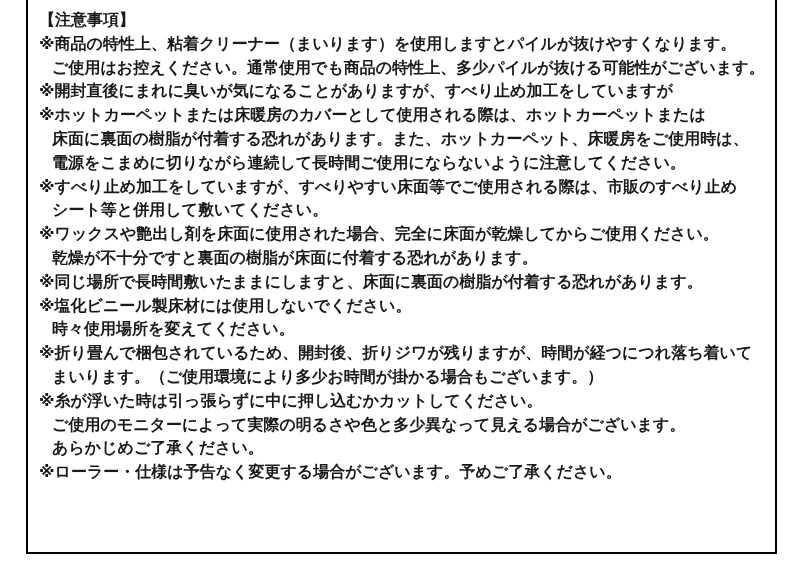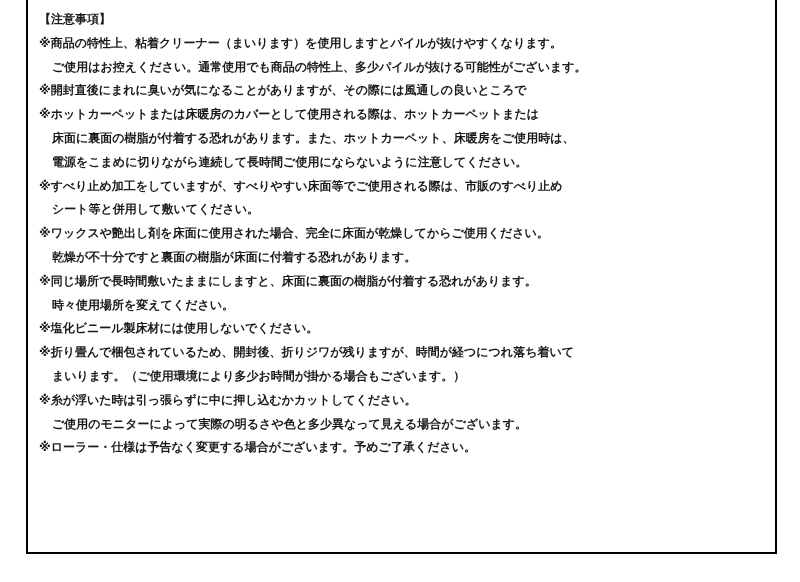--- a/index.html
+++ b/index.html
@@ -24,21 +24,21 @@
     height: 554px;
     box-sizing: border-box;
     border: 2px solid #000000;
     border-top: none;
     background: #ffffff;
   }
   .notice-content {
     padding: 8px 2px 0 11px;
     font-family: "Liberation Sans", "DejaVu Sans", sans-serif;
     font-weight: 700;
-    font-size: 12px;
+    font-size: 16px;
     line-height: 23.8px;
     color: #1a1a1a;
   }
   .ln {
     white-space: nowrap;
     letter-spacing: 0;
   }
   .cont {
     padding-left: 13px;
   }
@@ -54,31 +54,32 @@
 </head>
 <body>
 
 <div class="stage">
   <div class="top-crop-artifact"></div>
   <div class="notice-box">
     <div class="notice-content">
       <div class="ln">【注意事項】</div>
       <div class="ln">※商品の特性上、粘着クリーナー（まいります）を使用しますとパイルが抜けやすくなります。</div>
       <div class="ln cont">ご使用はお控えください。通常使用でも商品の特性上、多少パイルが抜ける可能性がございます。</div>
-      <div class="ln">※開封直後にまれに臭いが気になることがありますが、その際には風通しの良いところで</div>
+      <div class="ln">※開封直後にまれに臭いが気になることがありますが、すべり止め加工をしていますが</div>
       <div class="ln">※ホットカーペットまたは床暖房のカバーとして使用される際は、ホットカーペットまたは</div>
       <div class="ln cont">床面に裏面の樹脂が付着する恐れがあります。また、ホットカーペット、床暖房をご使用時は、</div>
       <div class="ln cont">電源をこまめに切りながら連続して長時間ご使用にならないように注意してください。</div>
       <div class="ln">※すべり止め加工をしていますが、すべりやすい床面等でご使用される際は、市販のすべり止め</div>
       <div class="ln cont">シート等と併用して敷いてください。</div>
       <div class="ln">※ワックスや艶出し剤を床面に使用された場合、完全に床面が乾燥してからご使用ください。</div>
       <div class="ln cont">乾燥が不十分ですと裏面の樹脂が床面に付着する恐れがあります。</div>
       <div class="ln">※同じ場所で長時間敷いたままにしますと、床面に裏面の樹脂が付着する恐れがあります。</div>
+      <div class="ln">※塩化ビニール製床材には使用しないでください。</div>
       <div class="ln cont">時々使用場所を変えてください。</div>
-      <div class="ln">※塩化ビニール製床材には使用しないでください。</div>
       <div class="ln">※折り畳んで梱包されているため、開封後、折りジワが残りますが、時間が経つにつれ落ち着いて</div>
       <div class="ln cont">まいります。（ご使用環境により多少お時間が掛かる場合もございます。）</div>
       <div class="ln">※糸が浮いた時は引っ張らずに中に押し込むかカットしてください。</div>
       <div class="ln cont">ご使用のモニターによって実際の明るさや色と多少異なって見える場合がございます。</div>
+      <div class="ln cont">あらかじめご了承ください。</div>
       <div class="ln">※ローラー・仕様は予告なく変更する場合がございます。予めご了承ください。</div>
     </div>
   </div>
 </div>
 
 </body></html>

